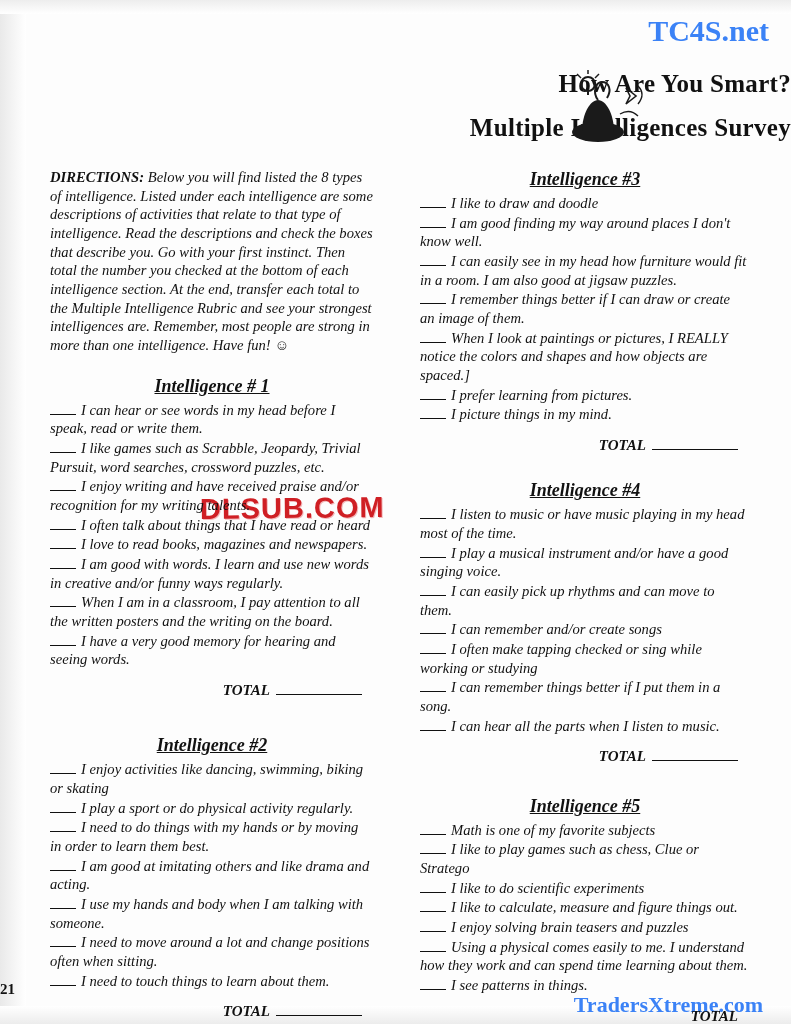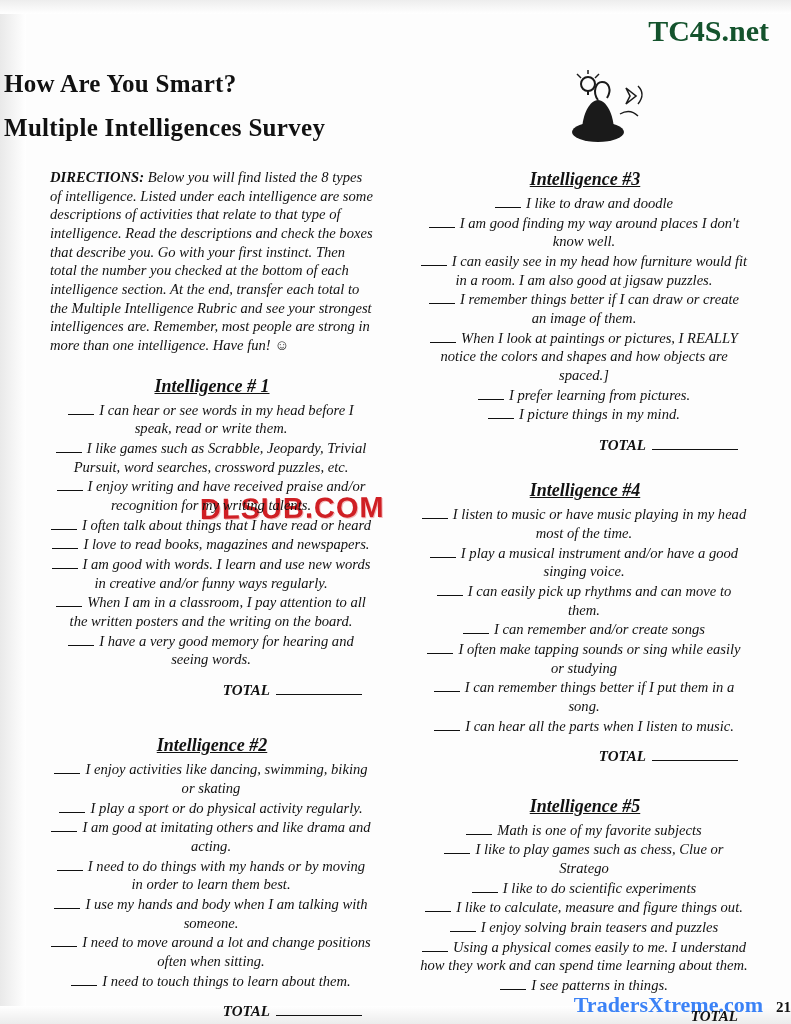--- a/index.html
+++ b/index.html
@@ -33,21 +33,21 @@
     background: linear-gradient(to top, #ececec, #ffffff);
   }
 
   .watermark-top {
     position: absolute;
     right: 22px;
     top: 14px;
     font-family: "Liberation Serif", serif;
     font-weight: bold;
     font-size: 30px;
-    color: #14532d;
+    color: #3b82f6;
     letter-spacing: 0px;
   }
   .watermark-bottom {
     position: absolute;
     right: 28px;
     bottom: 6px;
     font-family: "Liberation Serif", serif;
     font-weight: bold;
     font-size: 22px;
     color: #3b82f6;
@@ -62,21 +62,21 @@
     color: #cf1f24;
     letter-spacing: 1px;
     text-shadow: 1px 1px 0 #f3b9bb;
     transform: rotate(-0.6deg);
   }
 
   .title-block {
     position: absolute;
     left: 4px; right: 0;
     top: 70px;
-    text-align: left;
+    text-align: right;
   }
   .title-line1 {
     font-size: 25px;
     font-weight: bold;
     letter-spacing: 0.3px;
   }
   .title-line2 {
     font-size: 25px;
     font-weight: bold;
     margin-top: 16px;
@@ -111,21 +111,20 @@
   .section-head {
     text-align: center;
     font-weight: bold;
     font-size: 18px;
     margin: 14px 0 3px 0;
     text-decoration: underline;
   }
   .item {
     margin: 0 2px 1px 0;
     text-indent: 0;
-    text-align: center;
   }
   .blank {
     display: inline-block;
     border-bottom: 1.3px solid #111;
     width: 26px;
     margin-right: 5px;
     vertical-align: baseline;
   }
   .total-row {
     text-align: right;
@@ -144,22 +143,22 @@
     text-align: right;
   }
   .total-row.stacked .tline {
     display: block;
     margin: 6px 40px 0 auto;
     width: 104px;
   }
   .page-number {
     position: absolute;
     left: 0; right: 0;
-    bottom: 8px;
-    text-align: right;
+    bottom: 26px;
+    text-align: left;
     font-weight: bold;
     font-size: 15px;
   }
 </style>
 </head>
 <body>
 
 <div class="page">
   <div class="paper-edge-left"></div>
   <div class="paper-edge-top"></div>
@@ -200,22 +199,22 @@
     <div class="item"><span class="blank"></span><span>I often talk about things that I have read or heard</span></div>
     <div class="item"><span class="blank"></span><span>I love to read books, magazines and newspapers.</span></div>
     <div class="item"><span class="blank"></span><span>I am good with words.  I learn and use new words in creative and/or funny ways regularly.</span></div>
     <div class="item"><span class="blank"></span><span>When I am in a classroom, I pay attention to all the written posters and the writing on the board.</span></div>
     <div class="item"><span class="blank"></span><span>I have a very good memory for hearing and seeing words.</span></div>
     <div class="total-row"><span>TOTAL</span><span class="tline"></span></div>
 
     <div class="section-head" style="margin-top:34px;">Intelligence #2</div>
     <div class="item"><span class="blank"></span><span>I enjoy activities like dancing, swimming, biking or skating</span></div>
     <div class="item"><span class="blank"></span><span>I play a sport or do physical activity regularly.</span></div>
+    <div class="item"><span class="blank"></span><span>I need to do things with my hands or by moving in order to learn them best.</span></div>
     <div class="item"><span class="blank"></span><span>I am good at imitating others and like drama and acting.</span></div>
-    <div class="item"><span class="blank"></span><span>I need to do things with my hands or by moving in order to learn them best.</span></div>
     <div class="item"><span class="blank"></span><span>I use my hands and body when I am talking with someone.</span></div>
     <div class="item"><span class="blank"></span><span>I need to move around a lot and change positions often when sitting.</span></div>
     <div class="item"><span class="blank"></span><span>I need to touch things to learn about them.</span></div>
     <div class="total-row"><span>TOTAL</span><span class="tline"></span></div>
   </div>
 
   <div class="col col-right">
     <div class="section-head" style="margin-top:0;">Intelligence #3</div>
     <div class="item"><span class="blank"></span><span>I like to draw and doodle</span></div>
     <div class="item"><span class="blank"></span><span>I am good finding my way around places I don't know well.</span></div>
@@ -224,21 +223,21 @@
     <div class="item"><span class="blank"></span><span>When I look at paintings or pictures, I REALLY notice the colors and shapes and how objects are spaced.]</span></div>
     <div class="item"><span class="blank"></span><span>I prefer learning from pictures.</span></div>
     <div class="item"><span class="blank"></span><span>I picture things in my mind.</span></div>
     <div class="total-row"><span>TOTAL</span><span class="tline"></span></div>
 
     <div class="section-head" style="margin-top:24px;">Intelligence #4</div>
     <div class="item"><span class="blank"></span><span>I listen to music or have music playing in my head most of the time.</span></div>
     <div class="item"><span class="blank"></span><span>I play a musical instrument and/or have a good singing voice.</span></div>
     <div class="item"><span class="blank"></span><span>I can easily pick up rhythms and can move to them.</span></div>
     <div class="item"><span class="blank"></span><span>I can remember and/or create songs</span></div>
-    <div class="item"><span class="blank"></span><span>I often make tapping sounds or sing while easily or studying</span></div>
+    <div class="item"><span class="blank"></span><span>I often make tapping checked or sing while working or studying</span></div>
     <div class="item"><span class="blank"></span><span>I can remember things better if I put them in a song.</span></div>
     <div class="item"><span class="blank"></span><span>I can hear all the parts when I listen to music.</span></div>
     <div class="total-row"><span>TOTAL</span><span class="tline"></span></div>
 
     <div class="section-head" style="margin-top:28px;">Intelligence #5</div>
     <div class="item"><span class="blank"></span><span>Math is one of my favorite subjects</span></div>
     <div class="item"><span class="blank"></span><span>I like to play games such as chess, Clue or Stratego</span></div>
     <div class="item"><span class="blank"></span><span>I like to do scientific experiments</span></div>
     <div class="item"><span class="blank"></span><span>I like to calculate, measure and figure things out.</span></div>
     <div class="item"><span class="blank"></span><span>I enjoy solving brain teasers and puzzles</span></div>

